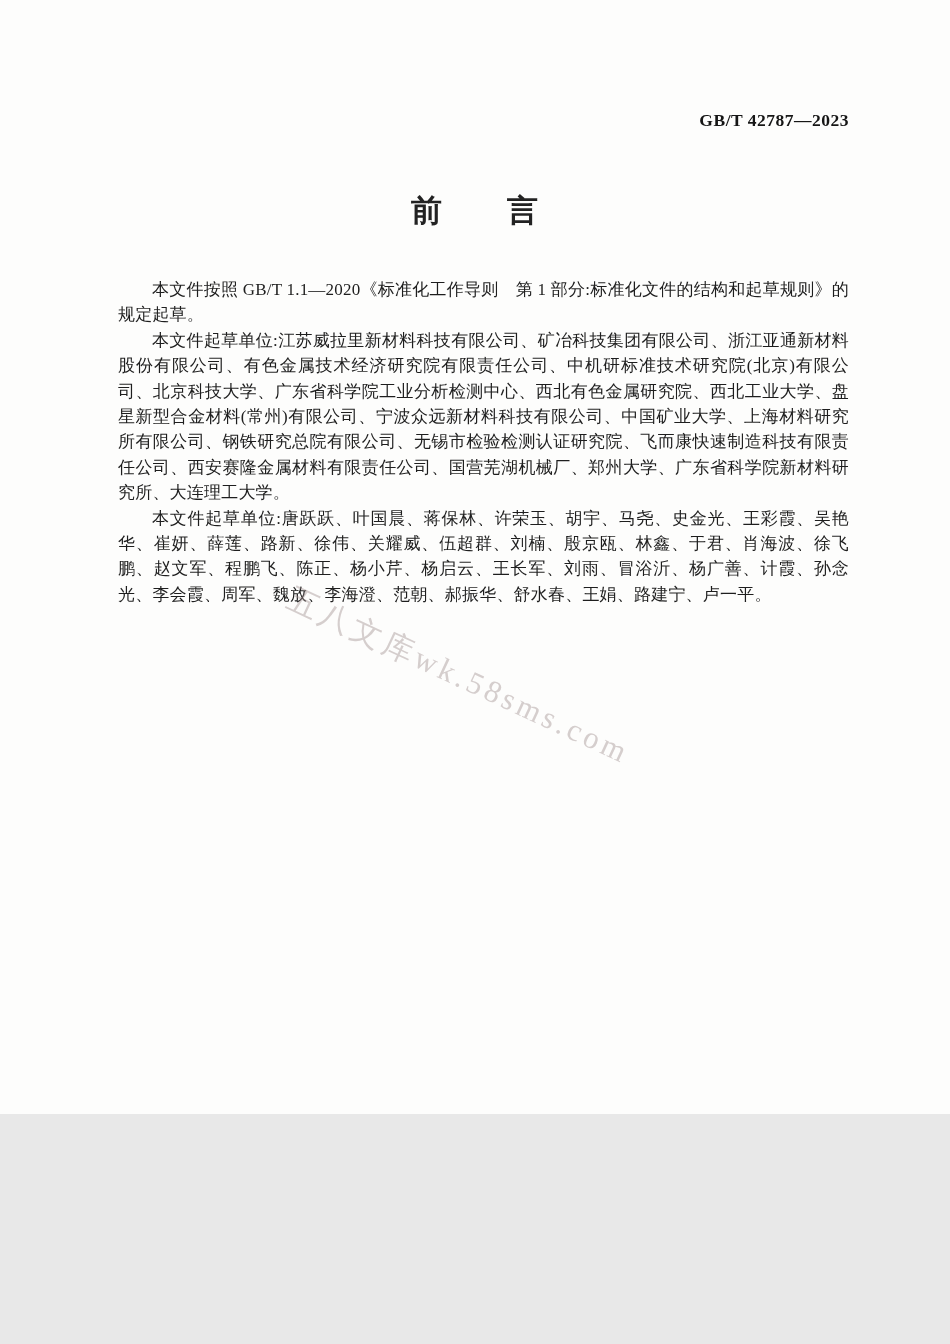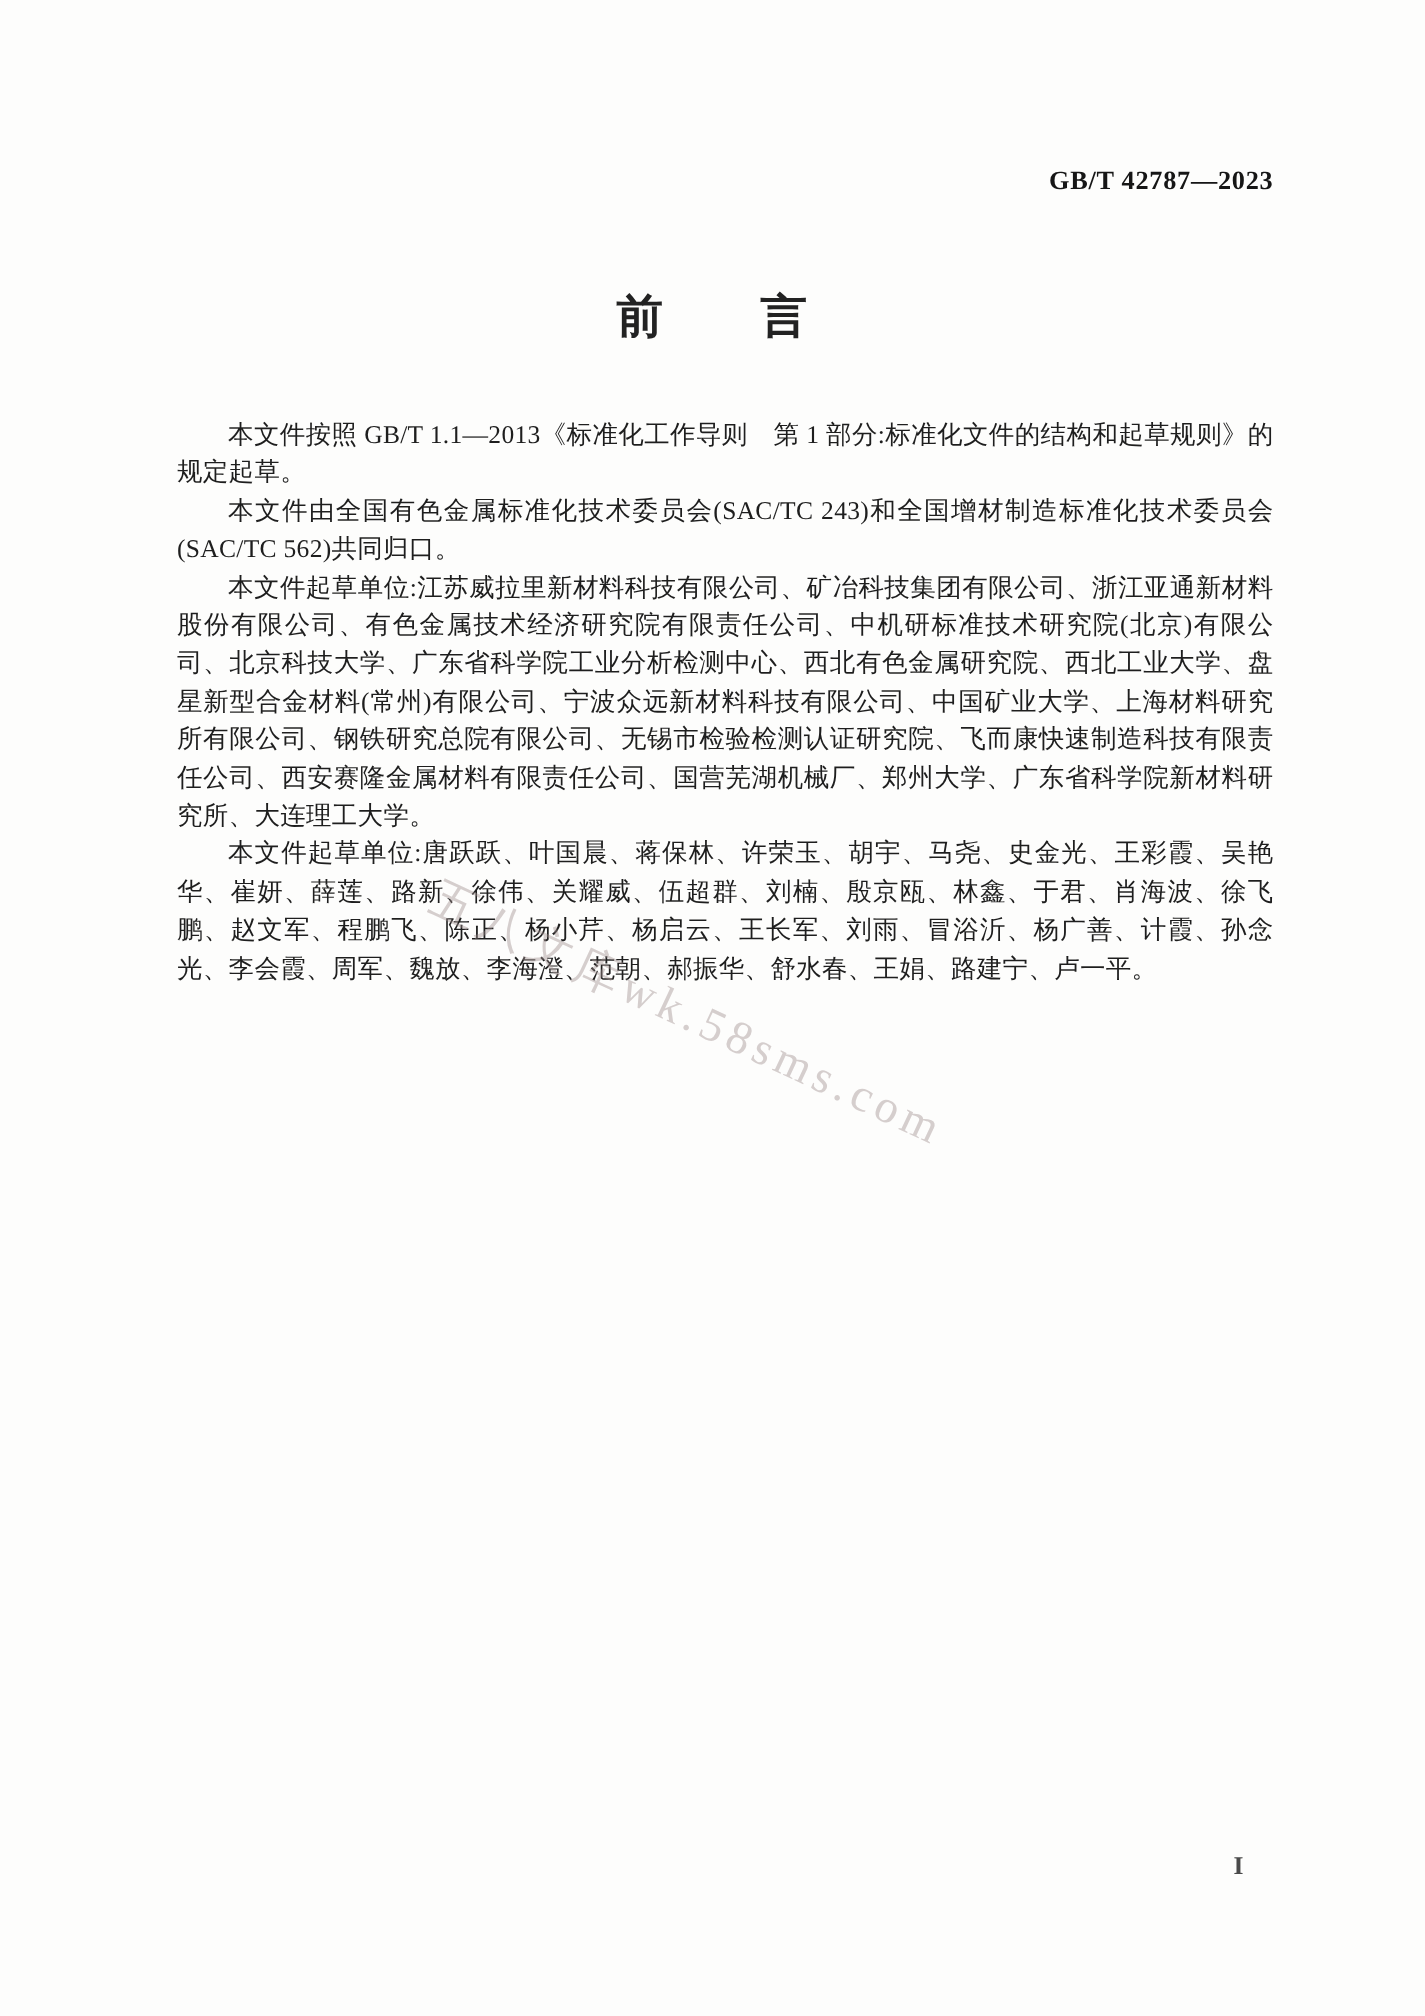--- a/index.html
+++ b/index.html
@@ -3,21 +3,21 @@
 <meta charset="utf-8">
 <style>
   html, body {
     margin: 0;
     padding: 0;
     background: #e8e8e8;
   }
   .page {
     position: relative;
     width: 950px;
-    height: 1344px;
+    height: 1114px;
     margin: 0 auto;
     background: #fdfdfc;
     overflow: hidden;
     font-family: "Liberation Serif", "DejaVu Serif", serif;
     color: #1e1e1e;
   }
   .doc-code {
     position: absolute;
     top: 110px;
     right: 101px;
@@ -79,22 +79,21 @@
 </head>
 <body>
 
 <div class="page">
 
   <div class="doc-code">GB/T 42787—2023</div>
 
   <h1 class="doc-title" style="margin:0; font-size:31px;">前　　言</h1>
 
   <div class="content">
-    <p>本文件按照 GB/T 1.1—2013《标准化工作导则　第 1 部分:标准化文件的结构和起草规则》的规定起草。</p>
-    <p>本文件由全国有色金属标准化技术委员会(SAC/TC 243)和全国增材制造标准化技术委员会(SAC/TC 562)共同归口。</p>
+    <p>本文件按照 GB/T 1.1—2020《标准化工作导则　第 1 部分:标准化文件的结构和起草规则》的规定起草。</p>
     <p>本文件起草单位:江苏威拉里新材料科技有限公司、矿冶科技集团有限公司、浙江亚通新材料股份有限公司、有色金属技术经济研究院有限责任公司、中机研标准技术研究院(北京)有限公司、北京科技大学、广东省科学院工业分析检测中心、西北有色金属研究院、西北工业大学、盘星新型合金材料(常州)有限公司、宁波众远新材料科技有限公司、中国矿业大学、上海材料研究所有限公司、钢铁研究总院有限公司、无锡市检验检测认证研究院、飞而康快速制造科技有限责任公司、西安赛隆金属材料有限责任公司、国营芜湖机械厂、郑州大学、广东省科学院新材料研究所、大连理工大学。</p>
     <p>本文件起草单位:唐跃跃、叶国晨、蒋保林、许荣玉、胡宇、马尧、史金光、王彩霞、吴艳华、崔妍、薛莲、路新、徐伟、关耀威、伍超群、刘楠、殷京瓯、林鑫、于君、肖海波、徐飞鹏、赵文军、程鹏飞、陈正、杨小芹、杨启云、王长军、刘雨、冒浴沂、杨广善、计霞、孙念光、李会霞、周军、魏放、李海澄、范朝、郝振华、舒水春、王娟、路建宁、卢一平。</p>
   </div>
 
   <div class="watermark">五八文库wk.58sms.com</div>
 
   <div class="page-number">I</div>
 
 </div>
 

